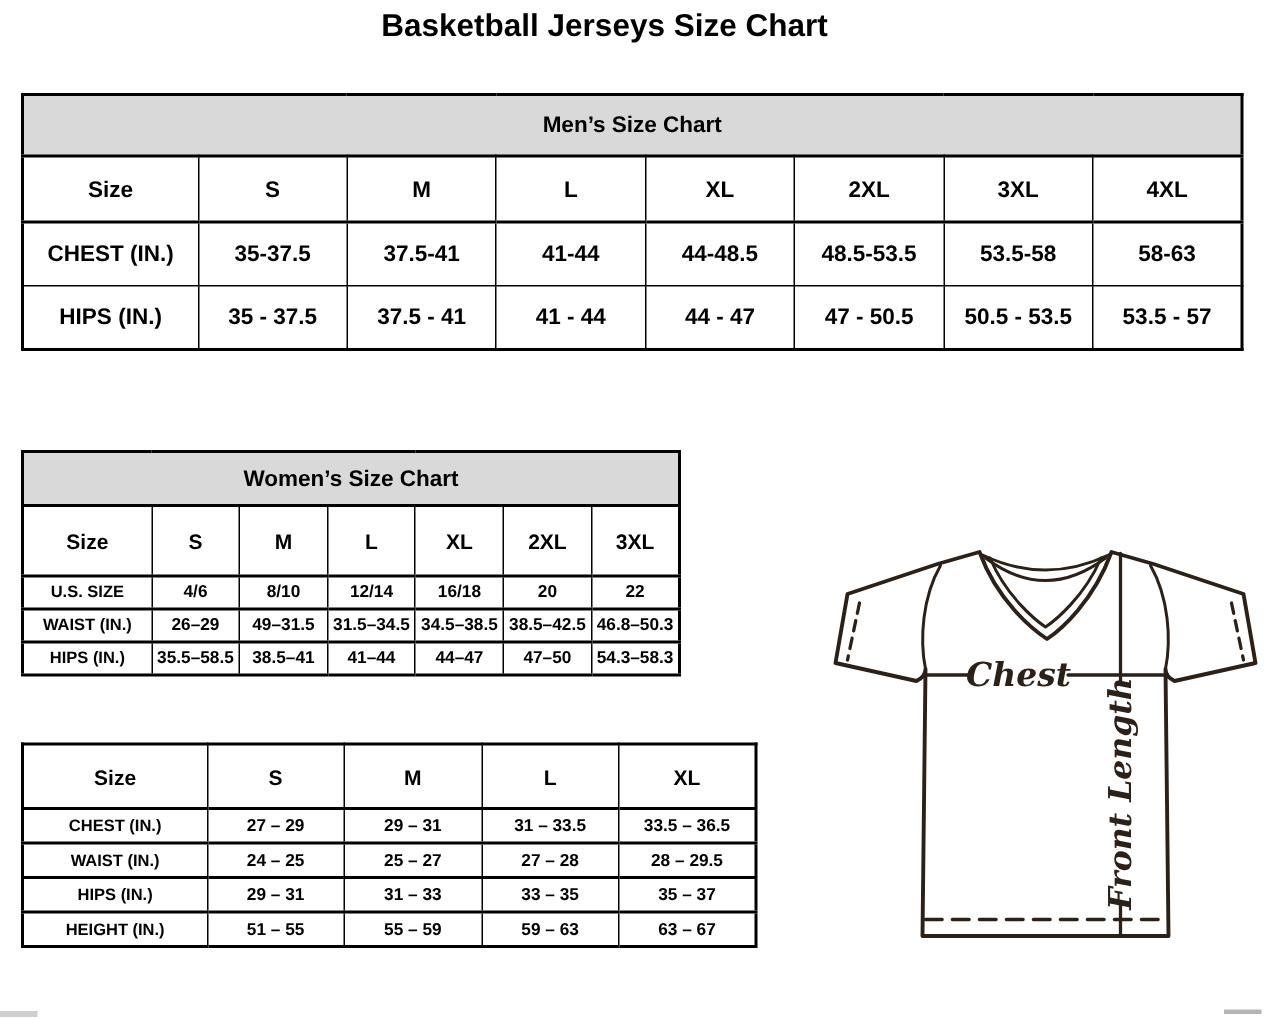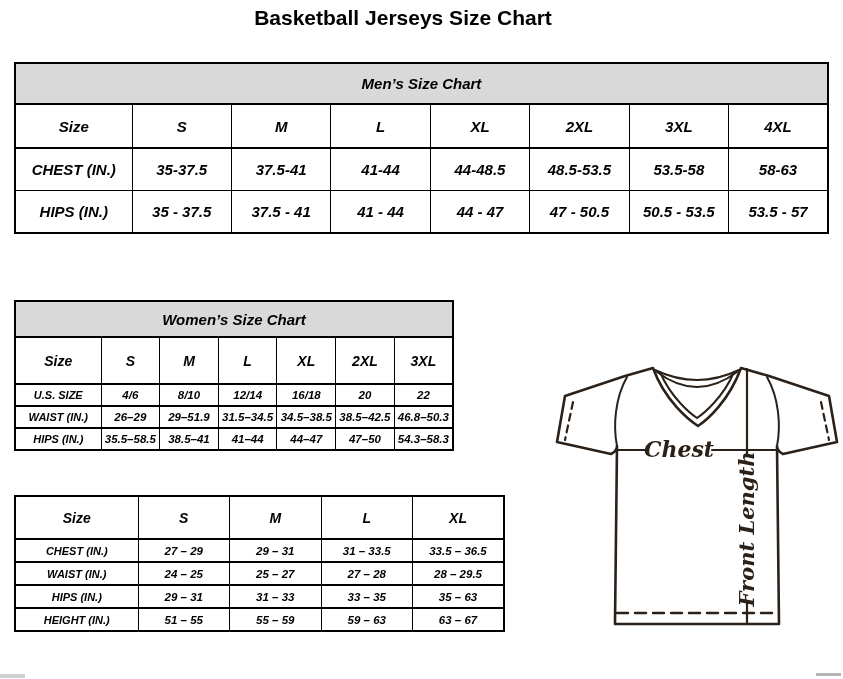--- a/index.html
+++ b/index.html
@@ -6,21 +6,21 @@
   body{
     width:843px;height:679px;position:relative;background:#ffffff;
     font-family:"Liberation Sans",sans-serif;color:#000;overflow:hidden;
   }
   .page-title{
     position:absolute;top:6px;left:0;width:806px;text-align:center;
     font-size:21px;font-weight:bold;
   }
   table.size-table{
     position:absolute;border-collapse:collapse;table-layout:fixed;
-    background:#fff;border:2px solid #000;font-style:italic;
+    background:#fff;border:2px solid #000;
   }
   .size-table td,.size-table th{
     border:1px solid #000;text-align:center;vertical-align:middle;
     padding:0;overflow:hidden;white-space:nowrap;
   }
   .band td{background:#d9d9d9;border-bottom:2px solid #000;font-weight:bold}
   .cols th{border-bottom:2px solid #000;font-weight:bold}
   .data td{font-weight:bold}
 
   .mens{left:14px;top:62px;width:815px}
@@ -135,21 +135,21 @@
       <td>4/6</td>
       <td>8/10</td>
       <td>12/14</td>
       <td>16/18</td>
       <td>20</td>
       <td>22</td>
     </tr>
     <tr class="data">
       <td class="lbl">WAIST (IN.)</td>
       <td>26–29</td>
-      <td>29–51.9</td>
+      <td>49–31.5</td>
       <td>31.5–34.5</td>
       <td>34.5–38.5</td>
       <td>38.5–42.5</td>
       <td>46.8–50.3</td>
     </tr>
     <tr class="data">
       <td class="lbl">HIPS (IN.)</td>
       <td>35.5–58.5</td>
       <td>38.5–41</td>
       <td>41–44</td>
@@ -188,21 +188,21 @@
       <td>24 – 25</td>
       <td>25 – 27</td>
       <td>27 – 28</td>
       <td>28 – 29.5</td>
     </tr>
     <tr class="data">
       <td class="lbl">HIPS (IN.)</td>
       <td>29 – 31</td>
       <td>31 – 33</td>
       <td>33 – 35</td>
-      <td>35 – 63</td>
+      <td>35 – 37</td>
     </tr>
     <tr class="data">
       <td class="lbl">HEIGHT (IN.)</td>
       <td>51 – 55</td>
       <td>55 – 59</td>
       <td>59 – 63</td>
       <td>63 – 67</td>
     </tr>
   </tbody>
     </table>

